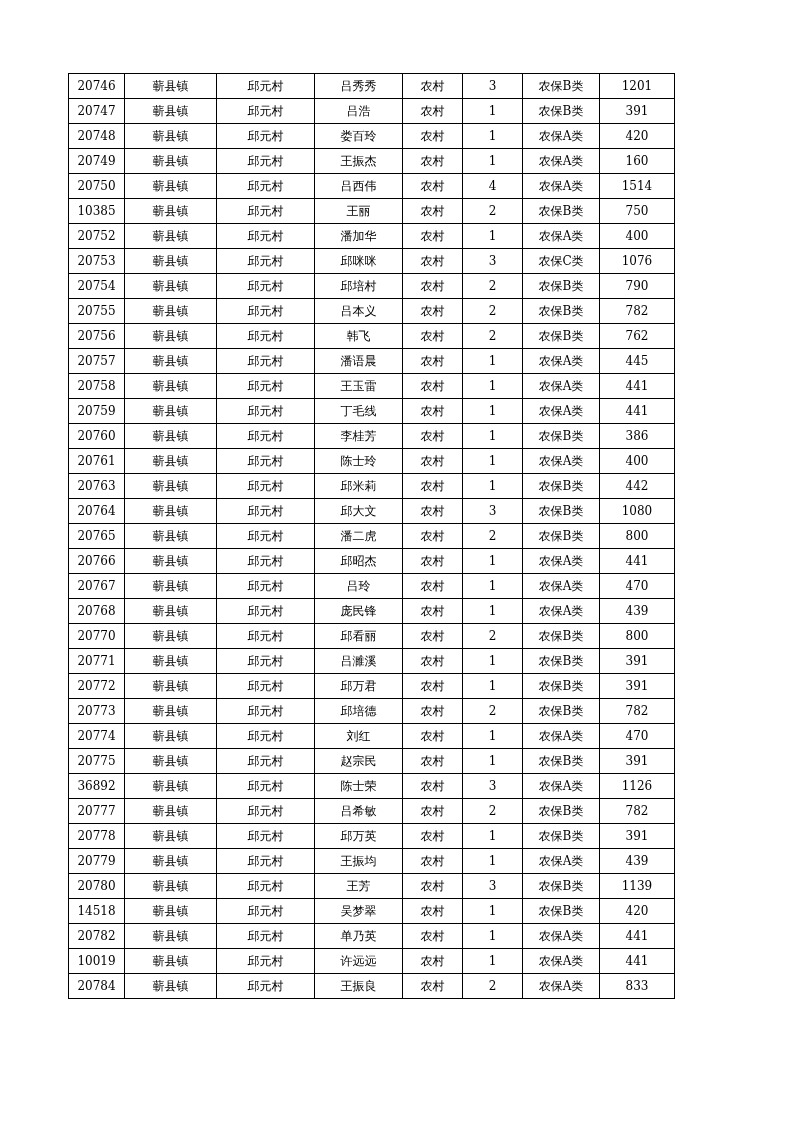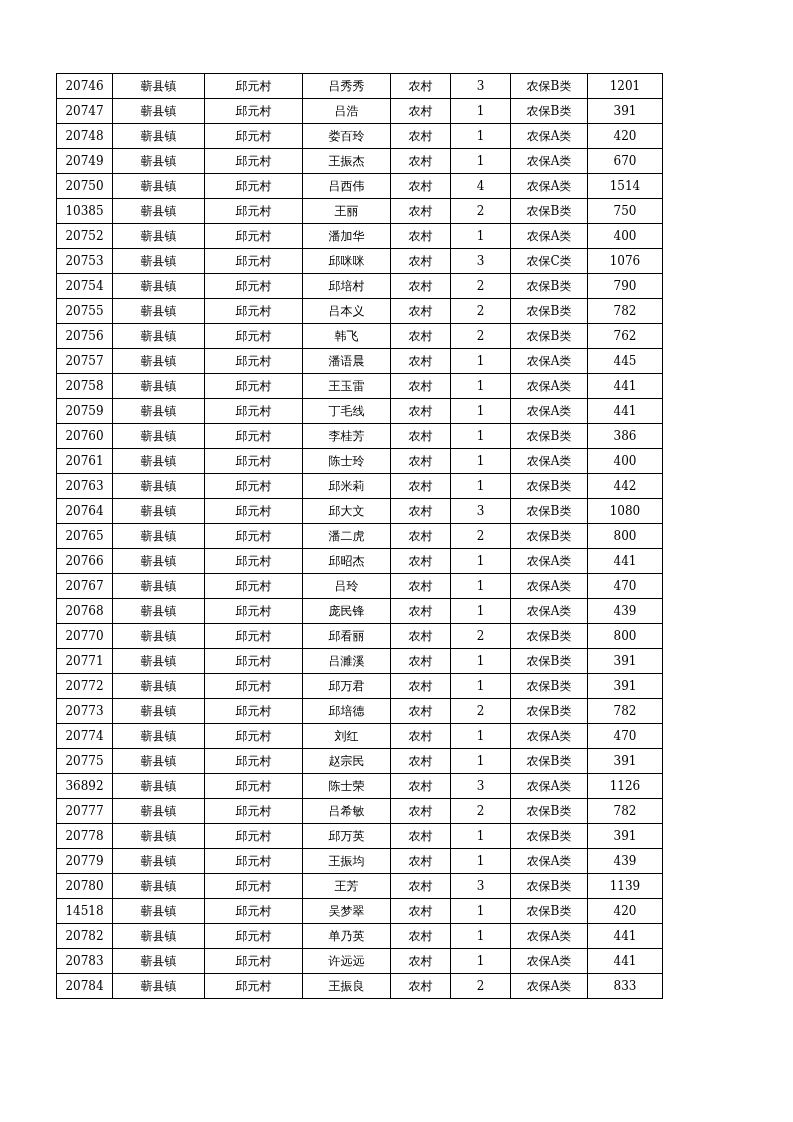--- a/index.html
+++ b/index.html
@@ -10,21 +10,21 @@
   .page {
     position: relative;
     width: 793px;
     height: 1122px;
     background: #ffffff;
     overflow: hidden;
     font-family: "DejaVu Serif", "Liberation Serif", serif;
   }
   table.records {
     position: absolute;
-    left: 56px;
+    left: 68px;
     top: 73px;
     border-collapse: collapse;
     table-layout: fixed;
     font-size: 12px;
     color: #000000;
   }
   table.records td {
     border: 1px solid #000000;
     height: 24px;
     padding: 0 2px;
@@ -89,21 +89,21 @@
           <td>420</td>
         </tr>
         <tr>
           <td>20749</td>
           <td>蕲县镇</td>
           <td>邱元村</td>
           <td>王振杰</td>
           <td>农村</td>
           <td>1</td>
           <td>农保A类</td>
-          <td>670</td>
+          <td>160</td>
         </tr>
         <tr>
           <td>20750</td>
           <td>蕲县镇</td>
           <td>邱元村</td>
           <td>吕西伟</td>
           <td>农村</td>
           <td>4</td>
           <td>农保A类</td>
           <td>1514</td>
@@ -402,21 +402,21 @@
           <td>20782</td>
           <td>蕲县镇</td>
           <td>邱元村</td>
           <td>单乃英</td>
           <td>农村</td>
           <td>1</td>
           <td>农保A类</td>
           <td>441</td>
         </tr>
         <tr>
-          <td>20783</td>
+          <td>10019</td>
           <td>蕲县镇</td>
           <td>邱元村</td>
           <td>许远远</td>
           <td>农村</td>
           <td>1</td>
           <td>农保A类</td>
           <td>441</td>
         </tr>
         <tr>
           <td>20784</td>

